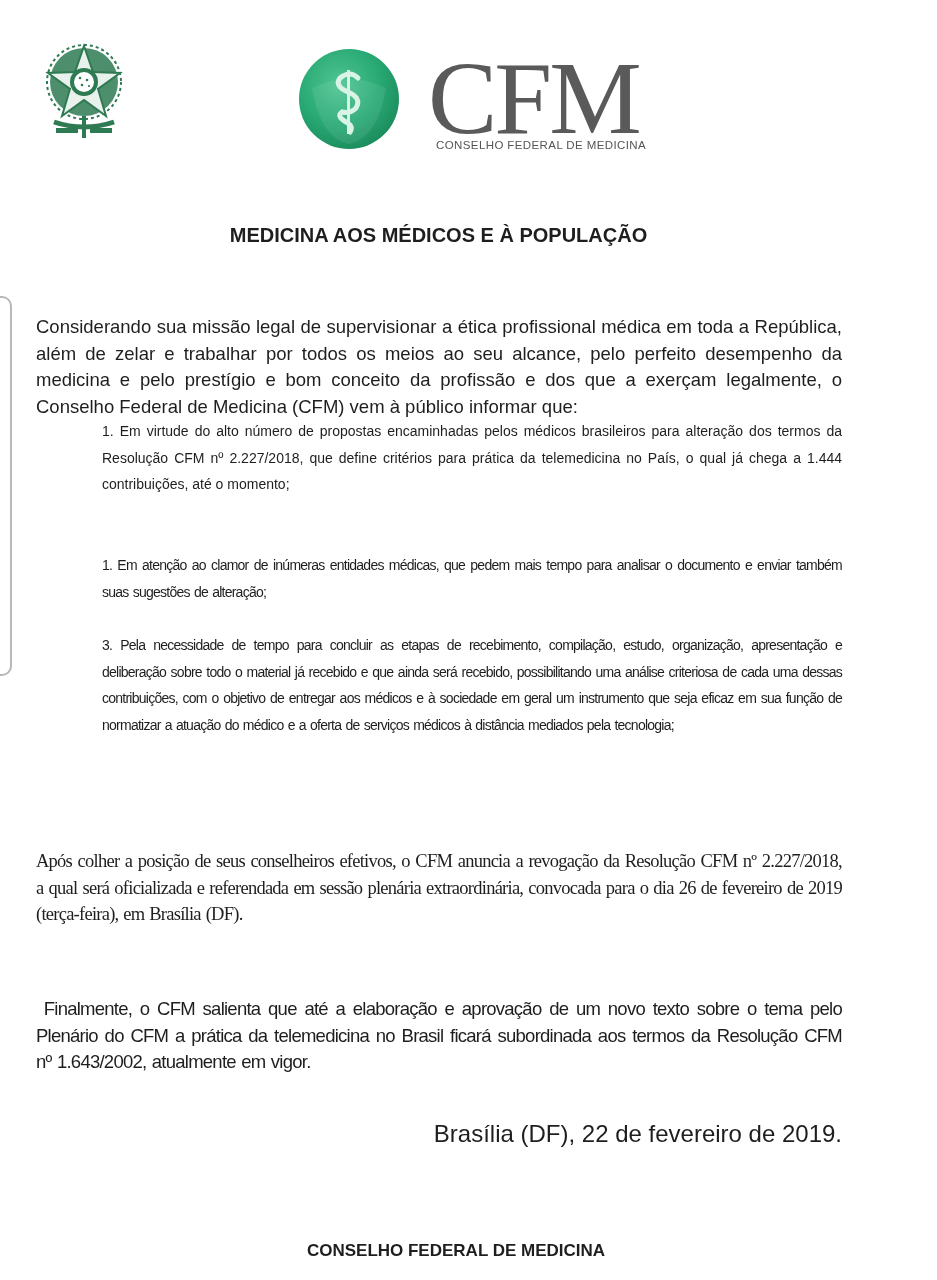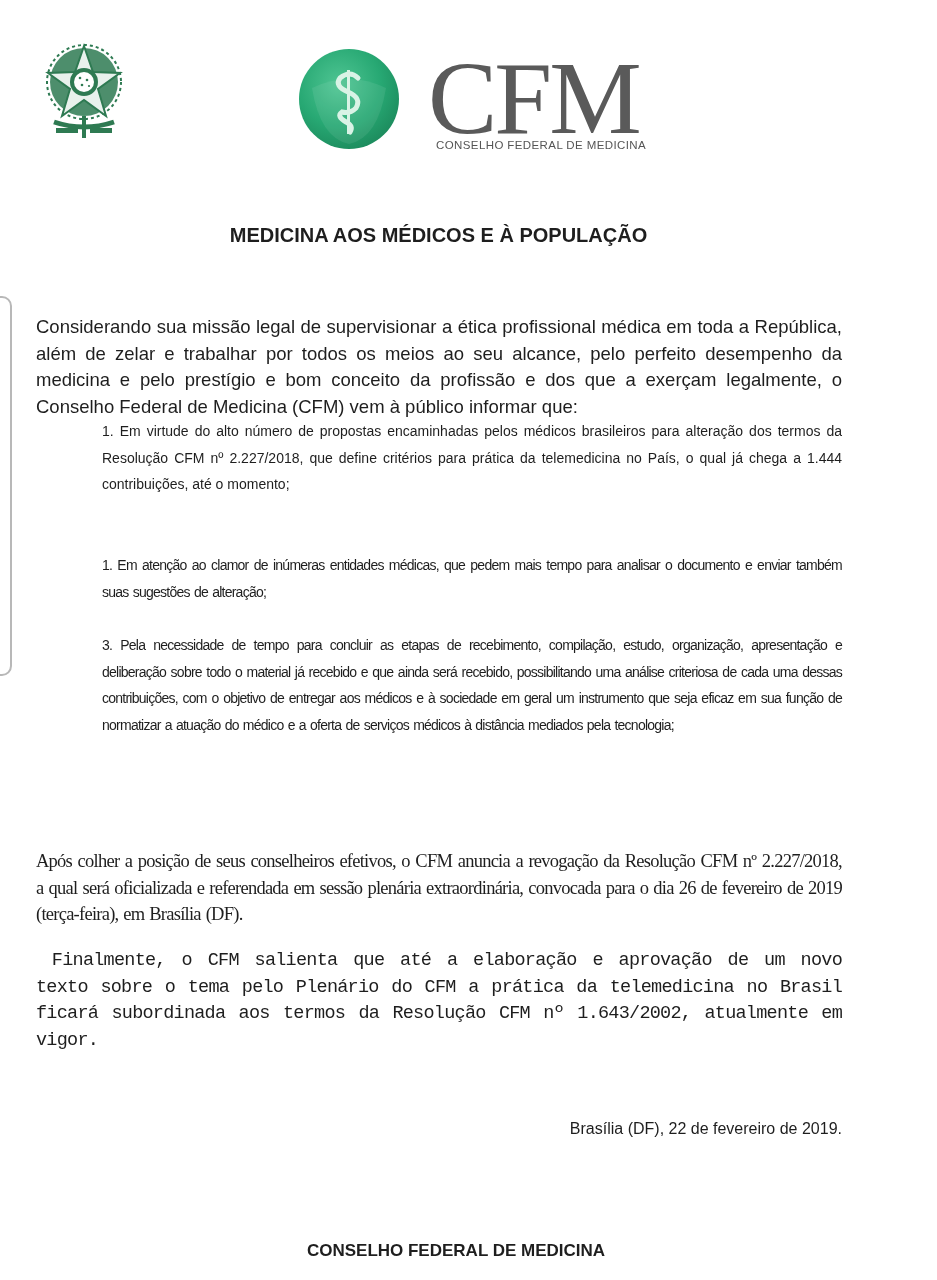--- a/index.html
+++ b/index.html
@@ -11,21 +11,21 @@
     .cfm-letters { left: 428px; top: 46px; font-family: "Liberation Serif", serif;
                    font-size: 104px; line-height: 1; color: #5a5a5a; letter-spacing: -3px; }
     .cfm-sub { left: 436px; top: 139px; font-size: 11.5px; color: #555; letter-spacing: 0.4px; }
     .title { left: 0; width: 877px; top: 224px; text-align: center; font-weight: bold;
              font-size: 20px; color: #1e1e1e; }
     .para { left: 36px; width: 806px; font-size: 18.5px; line-height: 26.5px;
             text-align: justify; text-align-last: left; color: #1e1e1e; }
     .item { left: 102px; width: 740px; font-size: 14px; line-height: 26.5px;
             text-align: justify; color: #1e1e1e; }
     .narrow { font-family: "Liberation Sans", sans-serif; letter-spacing: -0.75px; word-spacing: 1px; }
-    .date { right: 95px; top: 1120px; font-size: 16px; color: #1e1e1e; }
+    .date { right: 95px; top: 1120px; font-size: 24px; color: #1e1e1e; }
     .footer { left: 0; width: 912px; top: 1241px; text-align: center; font-weight: bold;
               font-size: 17px; color: #1e1e1e; }
     .edge { left: -12px; top: 296px; width: 20px; height: 376px; border: 2px solid #b8b8b8;
             border-radius: 10px; }
   </style>
 </head>
 <body>
 
 <div class="abs edge"></div>
 
@@ -74,17 +74,17 @@
 <div class="abs title">MEDICINA AOS MÉDICOS E À POPULAÇÃO</div>
 
 <div class="abs para" style="top:284px;margin-top:30px;">Considerando sua missão legal de supervisionar a ética profissional médica em toda a República, além de zelar e trabalhar por todos os meios ao seu alcance, pelo perfeito desempenho da medicina e pelo prestígio e bom conceito da profissão e dos que a exerçam legalmente, o Conselho Federal de Medicina (CFM) vem à público informar que:</div>
 
 <div class="abs item" style="top:418px;">1.  Em virtude do alto número de propostas encaminhadas pelos médicos brasileiros para alteração dos termos da Resolução CFM nº 2.227/2018, que define critérios para prática da telemedicina no País, o qual já chega a 1.444 contribuições, até o momento;</div>
 <div class="abs item narrow" style="top:552px;">1.  Em atenção ao clamor de inúmeras entidades médicas, que pedem mais tempo para analisar o documento e enviar também suas sugestões de alteração;</div>
 <div class="abs item narrow" style="top:632px;">3.  Pela necessidade de tempo para concluir as etapas de recebimento, compilação, estudo, organização, apresentação e deliberação sobre todo o material já recebido e que ainda será recebido, possibilitando uma análise criteriosa de cada uma dessas contribuições, com o objetivo de entregar aos médicos e à sociedade em geral um instrumento que seja eficaz em sua função de normatizar a atuação do médico e a oferta de serviços médicos à distância mediados pela tecnologia;</div>
 
 <div class="abs para narrow" style="top:848px;font-family:Liberation Serif, serif;">Após colher a posição de seus conselheiros efetivos, o CFM anuncia a revogação da Resolução CFM nº 2.227/2018, a qual será oficializada e referendada em sessão plenária extraordinária, convocada para o dia 26 de fevereiro de 2019 (terça-feira), em Brasília (DF).</div>
 
-<div class="abs para narrow" style="top:948px; white-space: pre-wrap; font-family: Liberation Mono, monospace;"> Finalmente, o CFM salienta que até a elaboração e aprovação de um novo texto sobre o tema pelo Plenário do CFM a prática da telemedicina no Brasil ficará subordinada aos termos da Resolução CFM nº 1.643/2002, atualmente em vigor.</div>
+<div class="abs para narrow" style="top:996px; white-space: pre-wrap;"> Finalmente, o CFM salienta que até a elaboração e aprovação de um novo texto sobre o tema pelo Plenário do CFM a prática da telemedicina no Brasil ficará subordinada aos termos da Resolução CFM nº 1.643/2002, atualmente em vigor.</div>
 
 <div class="abs date">Brasília (DF), 22 de fevereiro de 2019.</div>
 
 <div class="abs footer">CONSELHO FEDERAL DE MEDICINA</div>
 
 </body></html>

